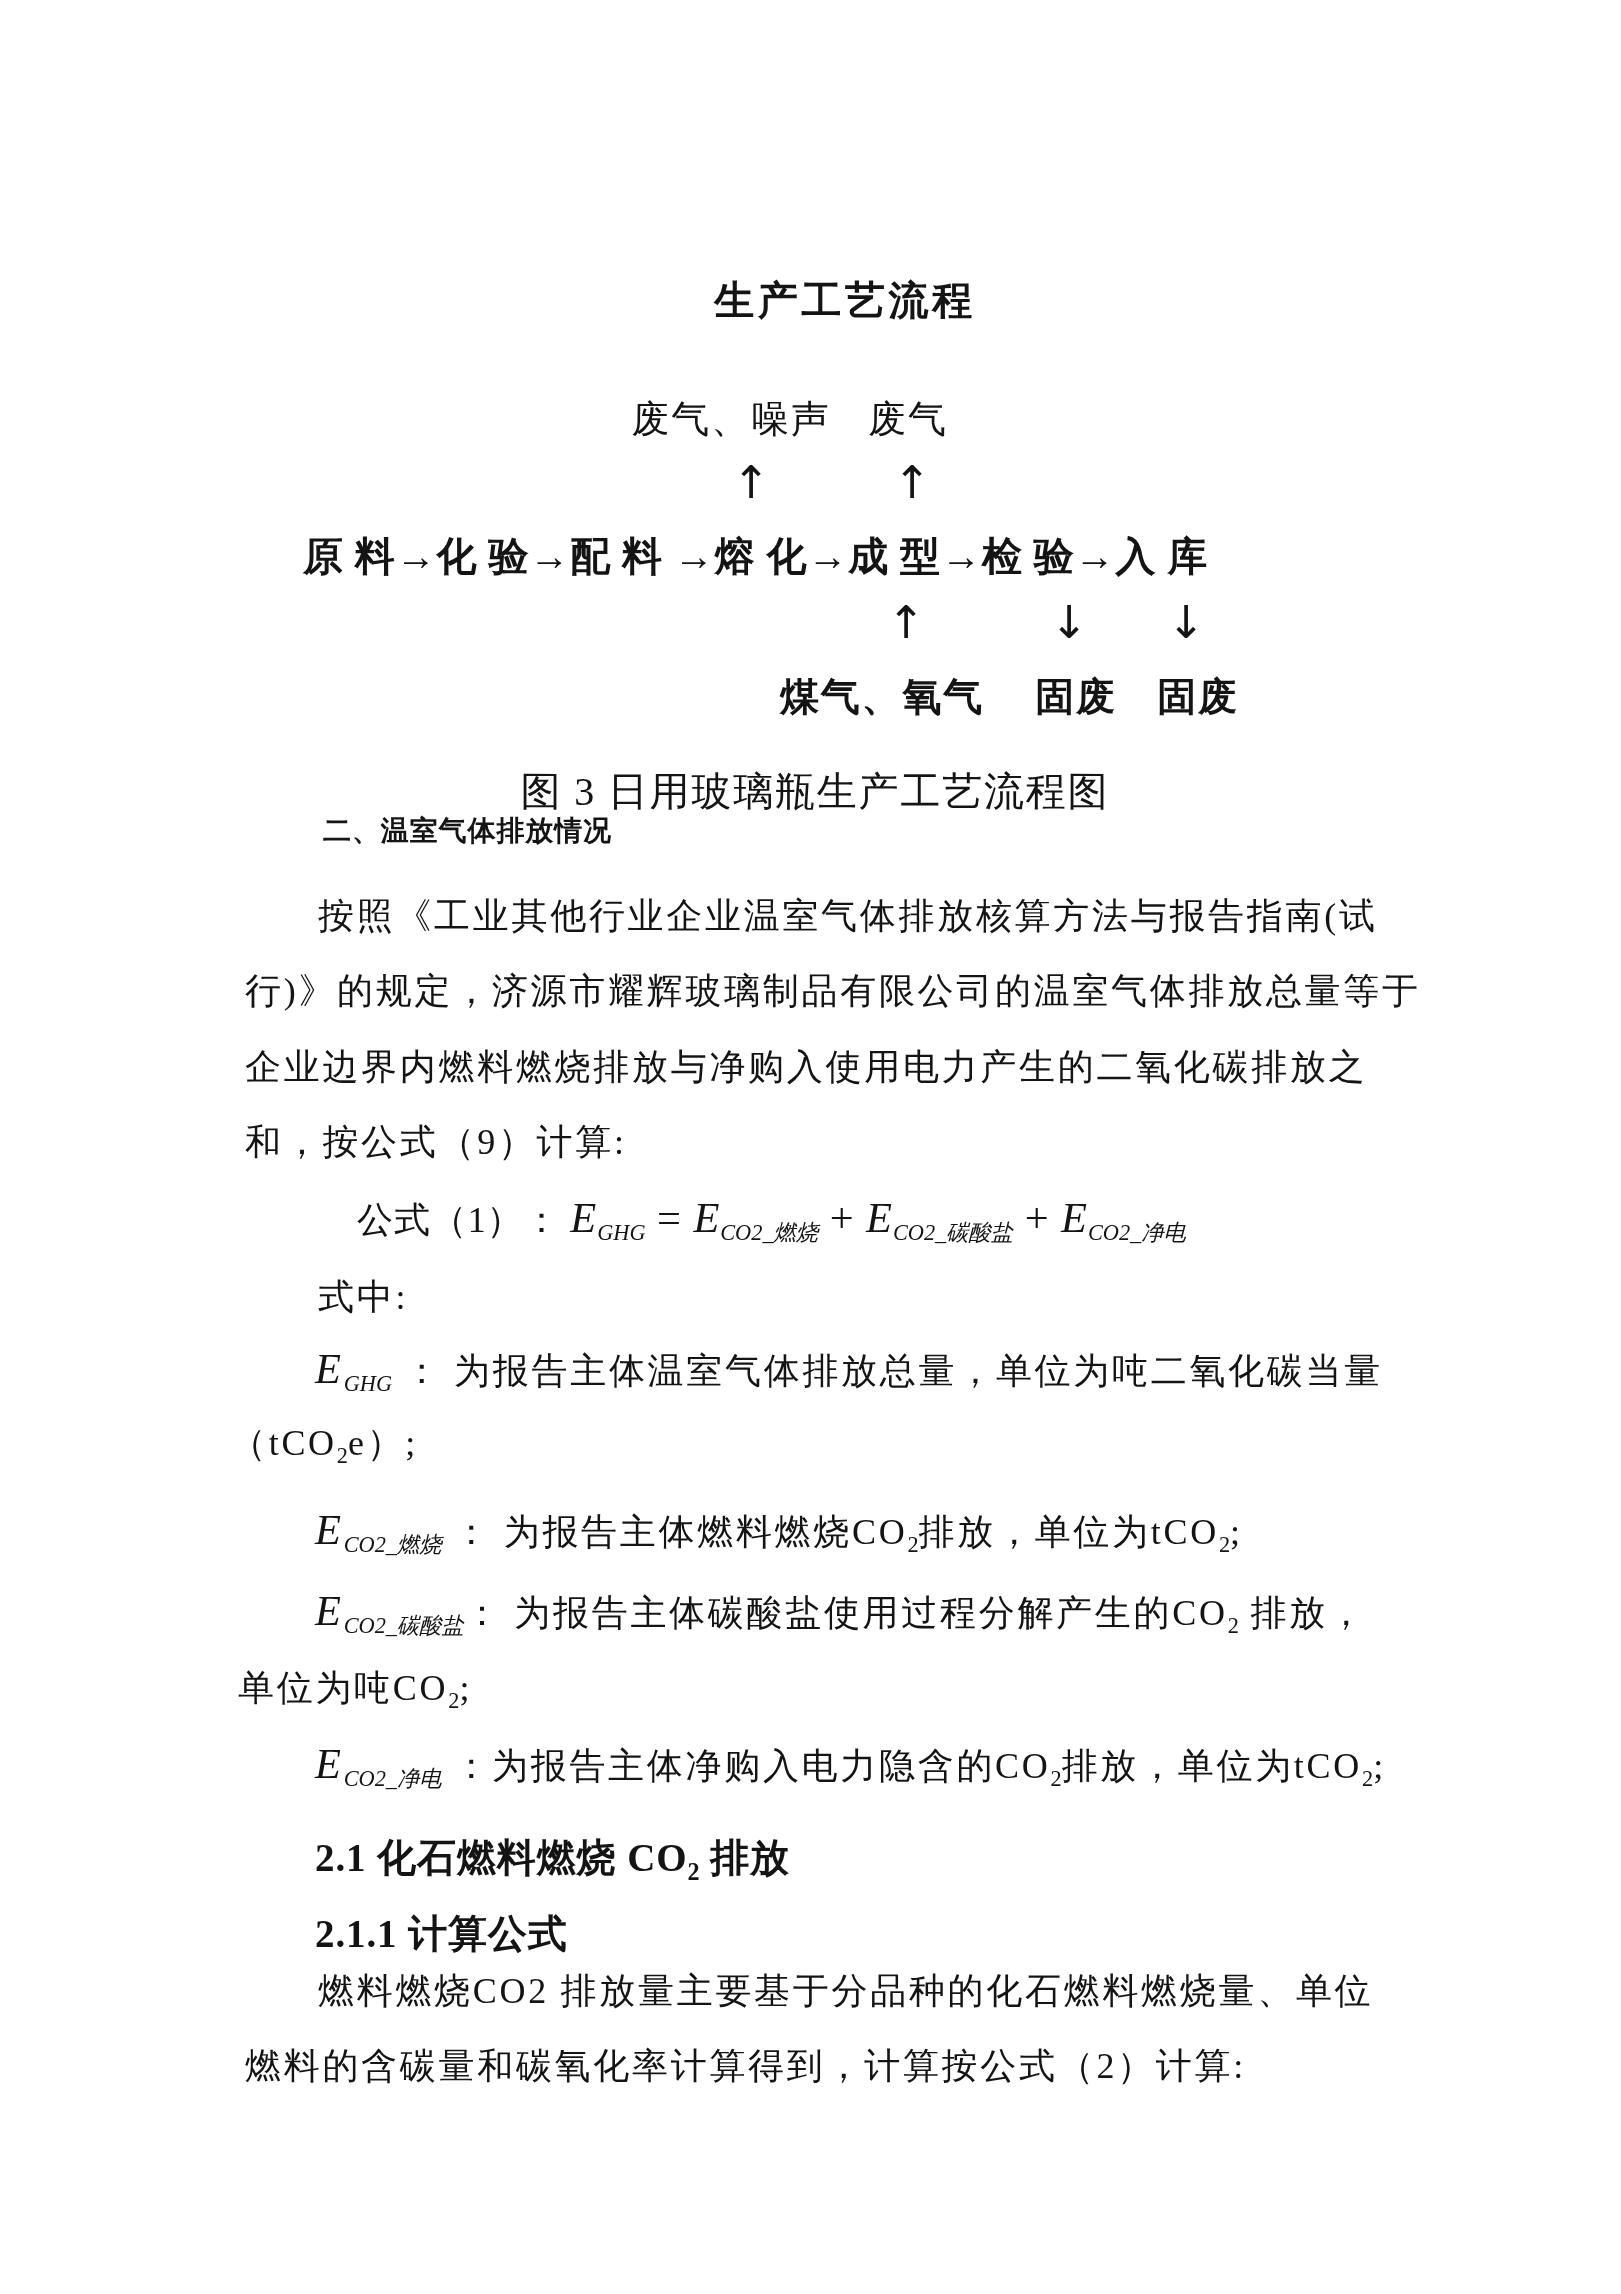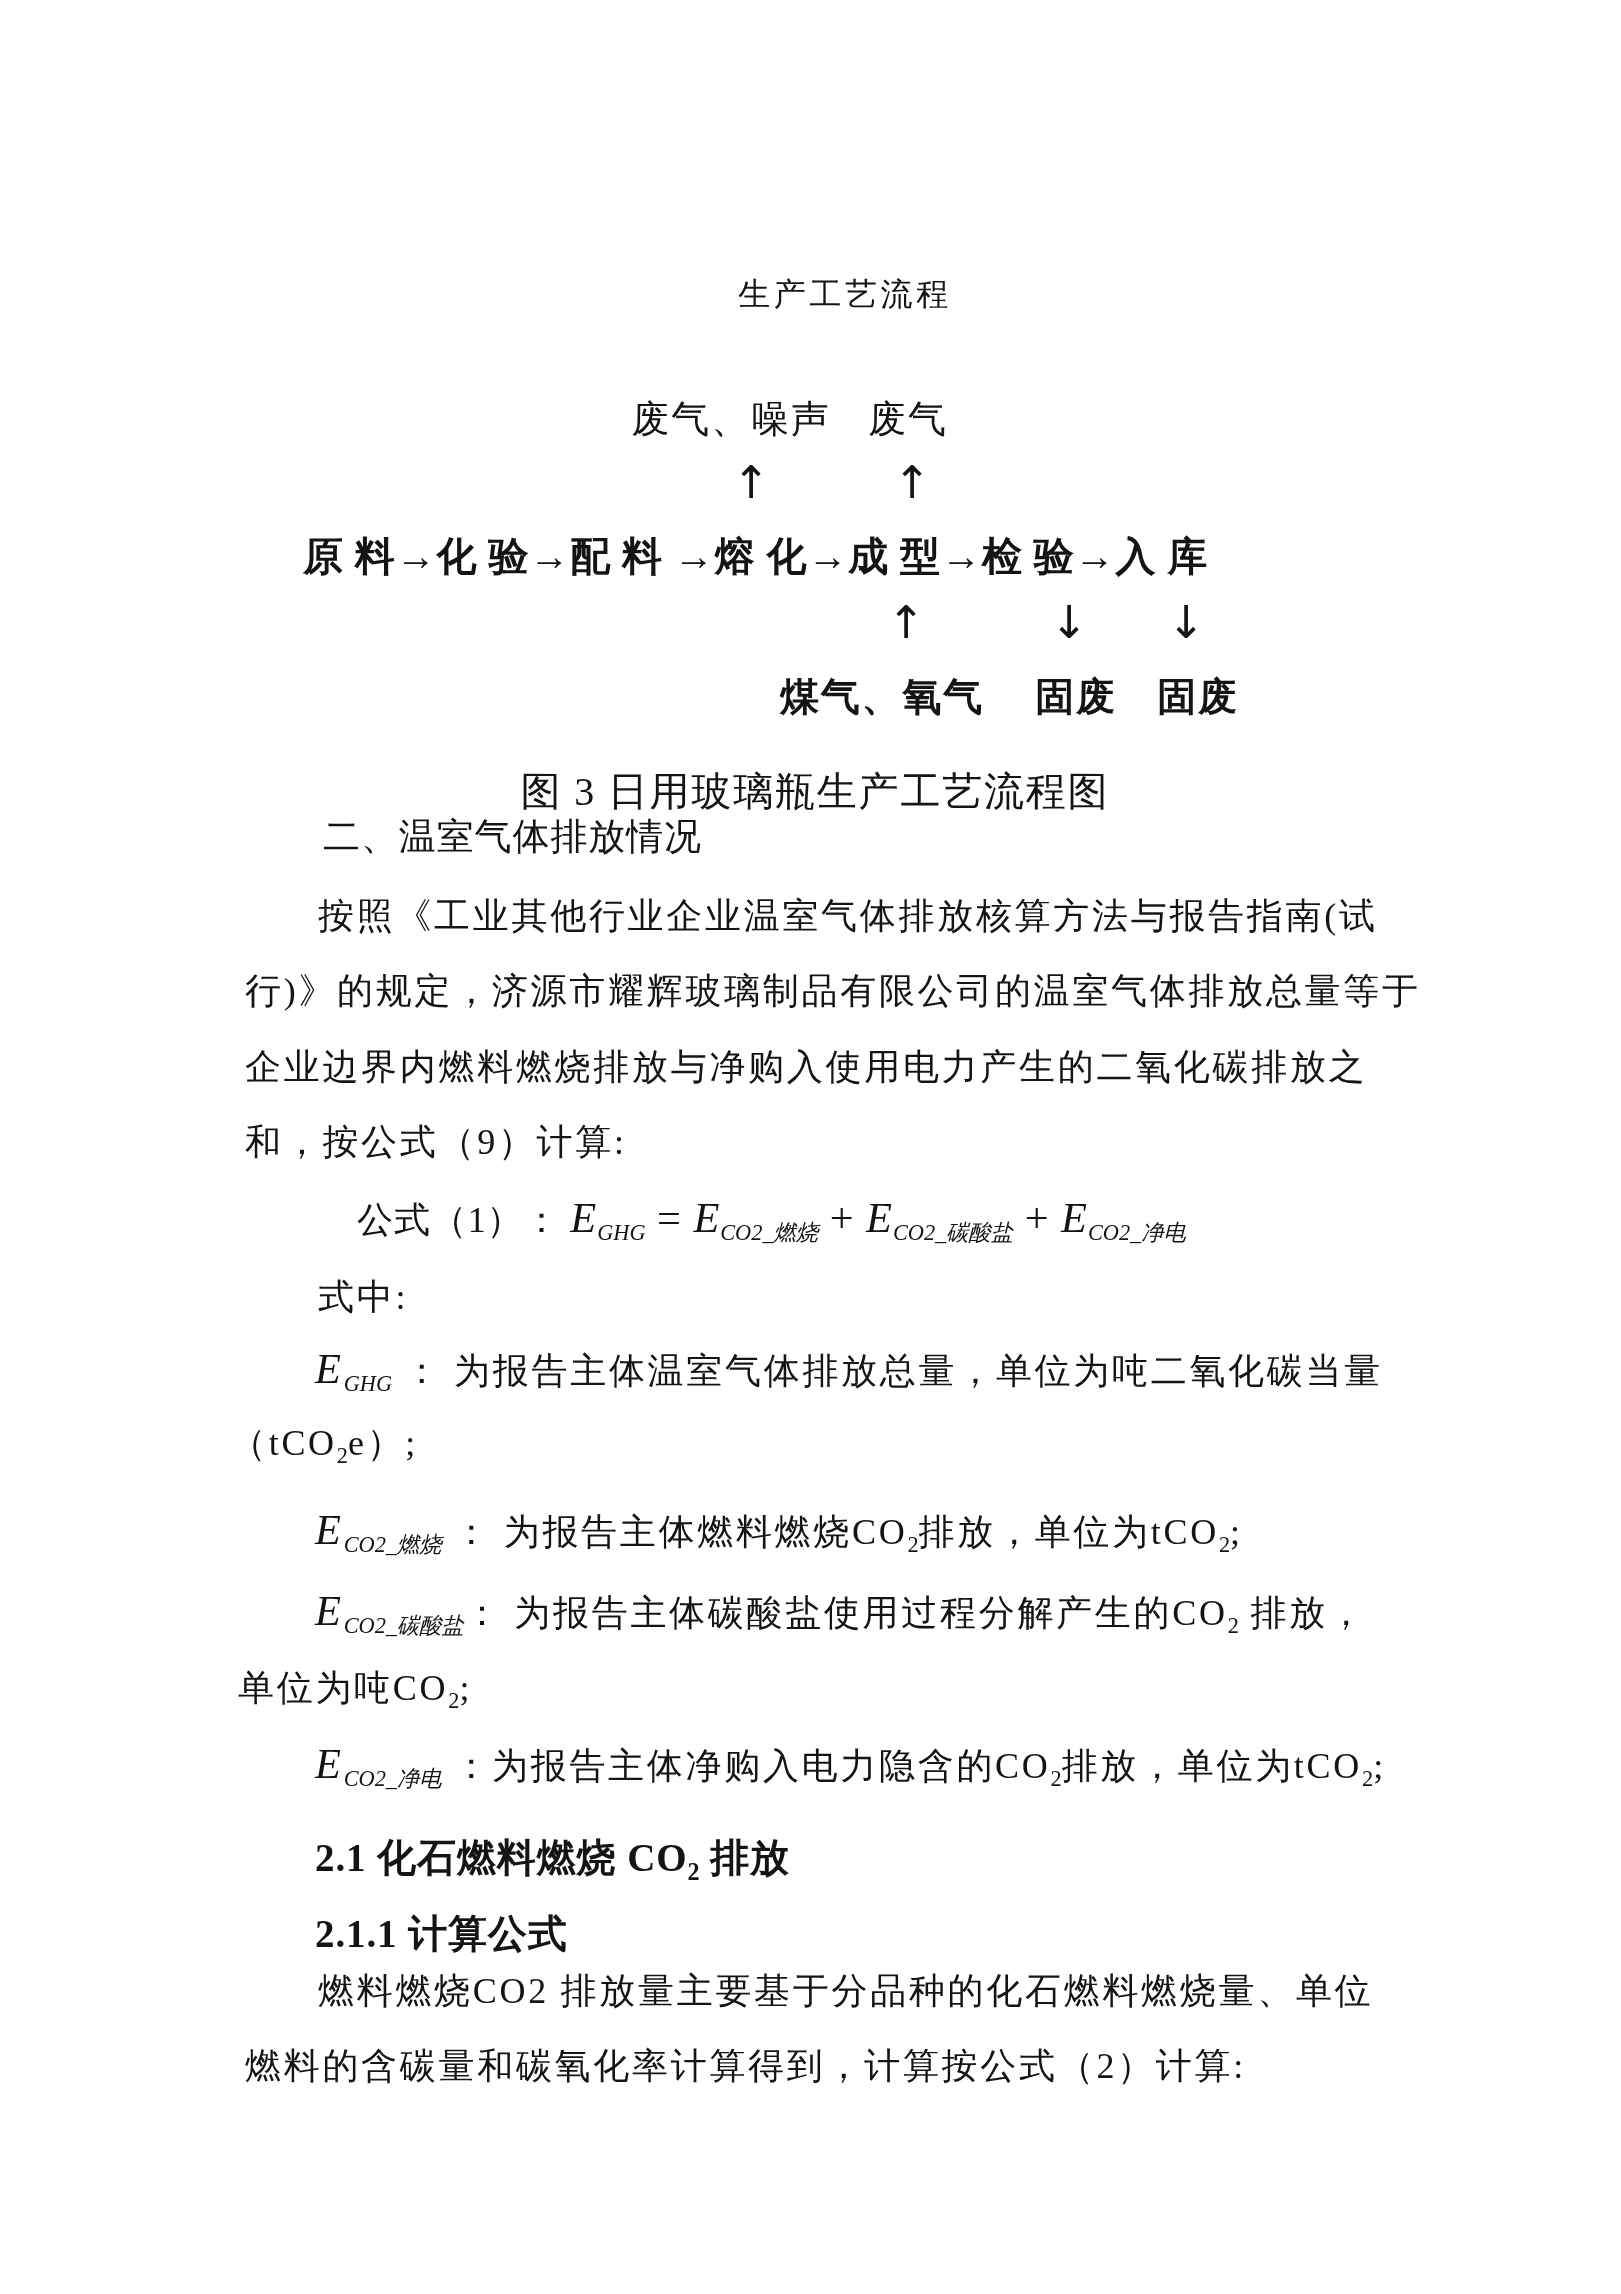--- a/index.html
+++ b/index.html
@@ -7,27 +7,27 @@
     position:relative;
     width:1622px;height:2295px;
     margin:0 auto;
     background:#ffffff;
     color:#141414;
     font-family:"Liberation Serif","DejaVu Serif",serif;
     overflow:hidden;
   }
   .abs{position:absolute;white-space:nowrap;}
   .cx{transform:translateX(-50%);}
-  .fc-title{font-size:32px;font-weight:normal;letter-spacing:3.6px;}
+  .fc-title{font-size:40px;font-weight:bold;letter-spacing:3.6px;}
   .fc-label{font-size:38px;letter-spacing:1.8px;}
   .fc-label-b{font-size:39px;font-weight:bold;letter-spacing:1.8px;}
   .fc-arrow{font-size:45px;line-height:1;font-family:"DejaVu Sans","DejaVu Serif",sans-serif;}
   .fc-main{font-size:40px;font-weight:bold;letter-spacing:0.9px;}
   .caption{font-size:40px;letter-spacing:1.8px;margin-top:13px;}
-  .h-section{font-size:37px;font-weight:normal;letter-spacing:0.9px;}
+  .h-section{font-size:28px;font-weight:bold;letter-spacing:0.9px;}
   .body-line{font-size:36px;letter-spacing:2.7px;}
   .formula-line{font-size:36px;letter-spacing:0.9px;}
   .h-sub{font-size:39px;font-weight:bold;letter-spacing:0.9px;margin-top:16px;}
   .it{font-style:italic;}
   .mx{font-size:1.18em;}
   sub{font-size:0.62em;letter-spacing:0;}
 </style>
 </head>
 <body>
 

